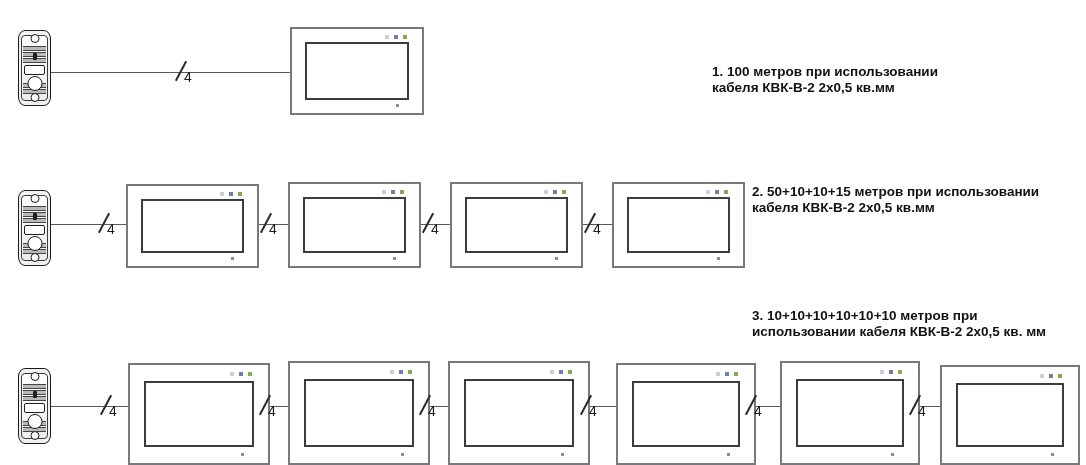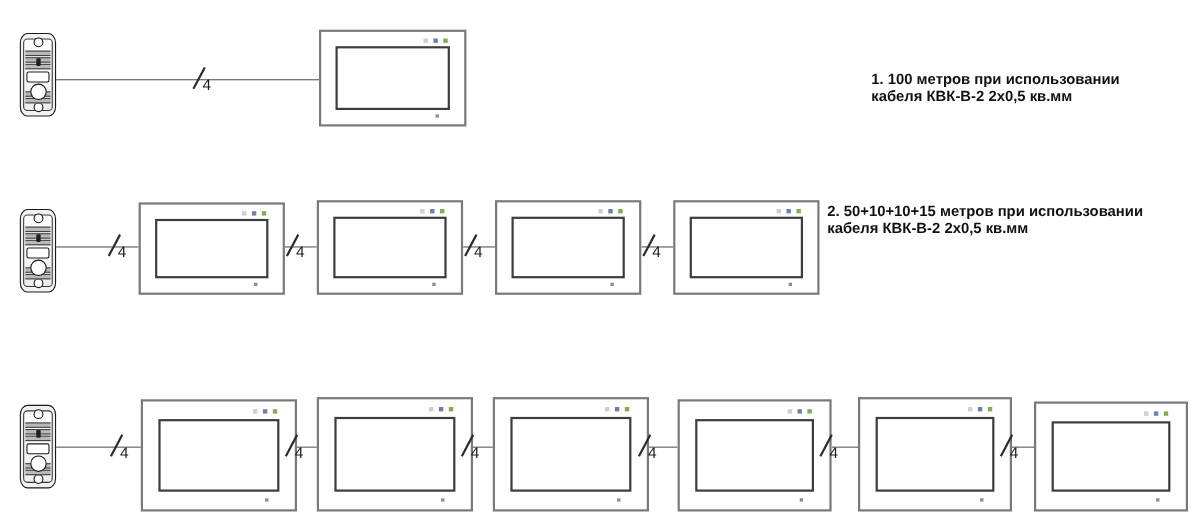--- a/index.html
+++ b/index.html
@@ -131,21 +131,21 @@
         <span class="led i1"></span>
         <span class="led i2"></span>
         <span class="led i3"></span>
       </div>
       <div class="mon-mic" style="right: 25px; bottom: 8px;"></div>
     </div>
     <div class="slash-mark" style="left: 180px; top: 60px; width: 20px; height: 26px;">
       <div class="bar"></div>
       <div class="num">4</div>
     </div>
-    <div class="caption" style="left: 792px; top: 64px;">1. 100 метров при использовании
+    <div class="caption" style="left: 712px; top: 64px;">1. 100 метров при использовании
 кабеля  КВК-В-2 2х0,5 кв.мм</div>
     <div class="wire" style="left: 51px; top: 224px; width: 75px;"></div>
     <div class="wire" style="left: 259px; top: 224px; width: 29px;"></div>
     <div class="wire" style="left: 421px; top: 224px; width: 29px;"></div>
     <div class="wire" style="left: 583px; top: 224px; width: 29px;"></div>
     <div class="door-station" style="left: 18px; top: 190px; width: 33px; height: 76px;">
       <div class="ds-body"></div>
       <div class="ds-inner"></div>
       <div class="ds-hole top"></div>
       <div class="ds-hole bot"></div>
@@ -313,13 +313,15 @@
       <div class="num">4</div>
     </div>
     <div class="slash-mark" style="left: 750px; top: 394px; width: 20px; height: 26px;">
       <div class="bar"></div>
       <div class="num">4</div>
     </div>
     <div class="slash-mark" style="left: 914px; top: 394px; width: 20px; height: 26px;">
       <div class="bar"></div>
       <div class="num">4</div>
     </div>
+    <div class="caption" style="left: 752px; top: 308px;">3. 10+10+10+10+10+10 метров при
+использовании кабеля КВК-В-2 2х0,5 кв. мм</div>
   </div>
 
 </body></html>

